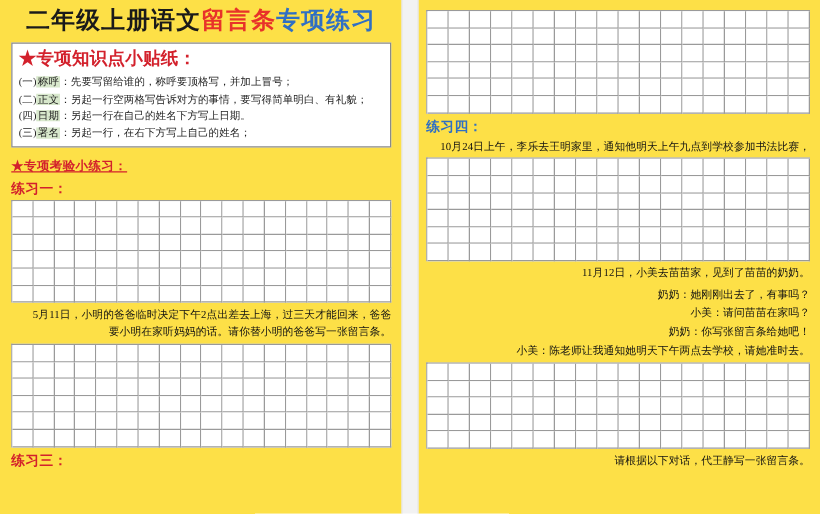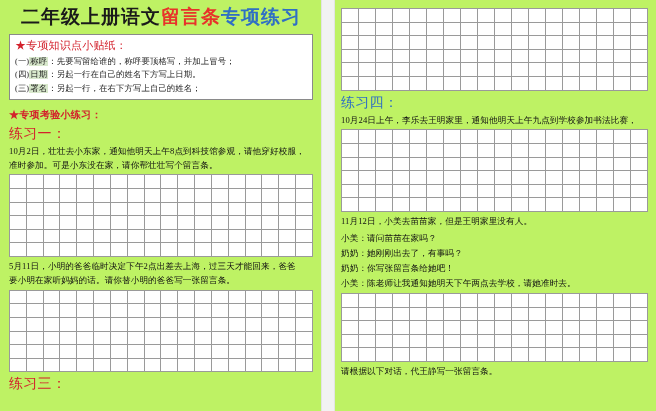--- a/index.html
+++ b/index.html
@@ -6,21 +6,21 @@
   body{
     width:656px;height:411px;
     background:#ffffff;
     font-family:"Liberation Serif","DejaVu Serif",serif;
     overflow:hidden;
     position:relative;
   }
   .spread{display:flex;width:656px;height:411px;}
   .page{
     position:relative;
-    background:#bef264;
+    background:#fde047;
     overflow:hidden;
     box-sizing:border-box;
   }
   .page-left{width:322px;height:411px;padding:2px 8px 0 9px;}
   .gutter{width:12px;height:411px;background:#f2f2f2;border-left:1px solid #e3e3e3;border-right:1px solid #e3e3e3;}
   .page-right{width:322px;height:411px;padding:2px 8px 0 6px;}
 
   
   .doc-title{
     text-align:center;
@@ -37,57 +37,59 @@
 
   
   .know-box{
     border:1px solid #8a8a8a;
     padding:3px 4px 3px 5px;
     margin:0 0 8px 0;
     background:#fff;
   }
   .know-head{
     color:#d3212c;
-    font-weight:normal;
-    font-size:11px;
+    font-weight:bold;
+    font-size:14px;
     line-height:1.45;
     margin-bottom:1px;
     letter-spacing:0.2px;
   }
   .know-line{
     font-size:8.4px;
     color:#1c1c1c;
     line-height:1.62;
     white-space:nowrap;
     letter-spacing:0.1px;
   }
   .hl{background:#d8e8cc;padding:0 1px;}
 
   
   .sec-head{
     color:#d3212c;
     font-weight:bold;
     font-size:10px;
     margin:2px 0 2px 0;
     letter-spacing:0.3px;
+    text-decoration:underline;
   }
   .ex-head{
-    font-weight:normal;
-    font-size:14px;
+    font-weight:bold;
+    font-size:11px;
     margin:3px 0 2px 0;
     letter-spacing:0.3px;
   }
   .ex-head.red{color:#d3212c;}
   .ex-head.blue{color:#2f6fc4;}
   .ex-body{
     font-size:8.6px;
     color:#111;
     line-height:1.62;
     letter-spacing:0.1px;
     margin-bottom:2px;
+    text-align:right;
   }
   .ex-body p{margin:0;white-space:nowrap;}
   .dlg p{margin:0;white-space:nowrap;line-height:1.75;}
 
   
   .grid{
     border-top:1px solid #9a9a9a;
     border-left:1px solid #9a9a9a;
     width:100%;
     box-sizing:border-box;
@@ -115,38 +117,37 @@
       <span class="t-black">二年级上册语文</span><span class="t-red">留言条</span><span class="t-blue">专项练习</span>
     </div>
 
     <div class="know-box">
       <div class="know-head">★专项知识点小贴纸：</div>
 
       <div class="know-line">
         <span>(一)</span><span class="hl">称呼</span><span>：先要写留给谁的，称呼要顶格写，并加上冒号；</span>
       </div>
 
+      <div class="know-line">
+        <span>(二)</span><span class="hl">正文</span><span>：另起一行空两格写告诉对方的事情，要写得简单明白、有礼貌；</span>
+      </div>
 
       <div class="know-line">
         <span>(四)</span><span class="hl">日期</span><span>：另起一行在自己的姓名下方写上日期。</span>
       </div>
 
       <div class="know-line">
         <span>(三)</span><span class="hl">署名</span><span>：另起一行，在右下方写上自己的姓名；</span>
       </div>
     </div>
 
     <div class="sec-head">★专项考验小练习：</div>
 
     <div>
       <div class="ex-head red">练习一：</div>
-      <div class="ex-body">
-        <p>10月2日，壮壮去小东家，通知他明天上午8点到科技馆参观，请他穿好校服，</p>
-        <p>准时参加。可是小东没在家，请你帮壮壮写个留言条。</p>
-      </div>
       <div class="grid">
           <div class="grid-row">
             <div class="grid-cell"></div>
             <div class="grid-cell"></div>
             <div class="grid-cell"></div>
             <div class="grid-cell"></div>
             <div class="grid-cell"></div>
             <div class="grid-cell"></div>
             <div class="grid-cell"></div>
             <div class="grid-cell"></div>
@@ -651,25 +652,25 @@
             <div class="grid-cell"></div>
             <div class="grid-cell"></div>
             <div class="grid-cell"></div>
             <div class="grid-cell"></div>
           </div>
         </div>
     </div>
 
     <div>
       <div class="ex-body">
-        <p>11月12日，小美去苗苗家，但是王明家里没有人。</p>
+        <p>11月12日，小美去苗苗家，见到了苗苗的奶奶。</p>
       </div>
       <div class="ex-body dlg">
+        <p>奶奶：她刚刚出去了，有事吗？</p>
         <p>小美：请问苗苗在家吗？</p>
-        <p>奶奶：她刚刚出去了，有事吗？</p>
         <p>奶奶：你写张留言条给她吧！</p>
         <p>小美：陈老师让我通知她明天下午两点去学校，请她准时去。</p>
       </div>
       <div class="grid">
           <div class="grid-row">
             <div class="grid-cell"></div>
             <div class="grid-cell"></div>
             <div class="grid-cell"></div>
             <div class="grid-cell"></div>
             <div class="grid-cell"></div>

